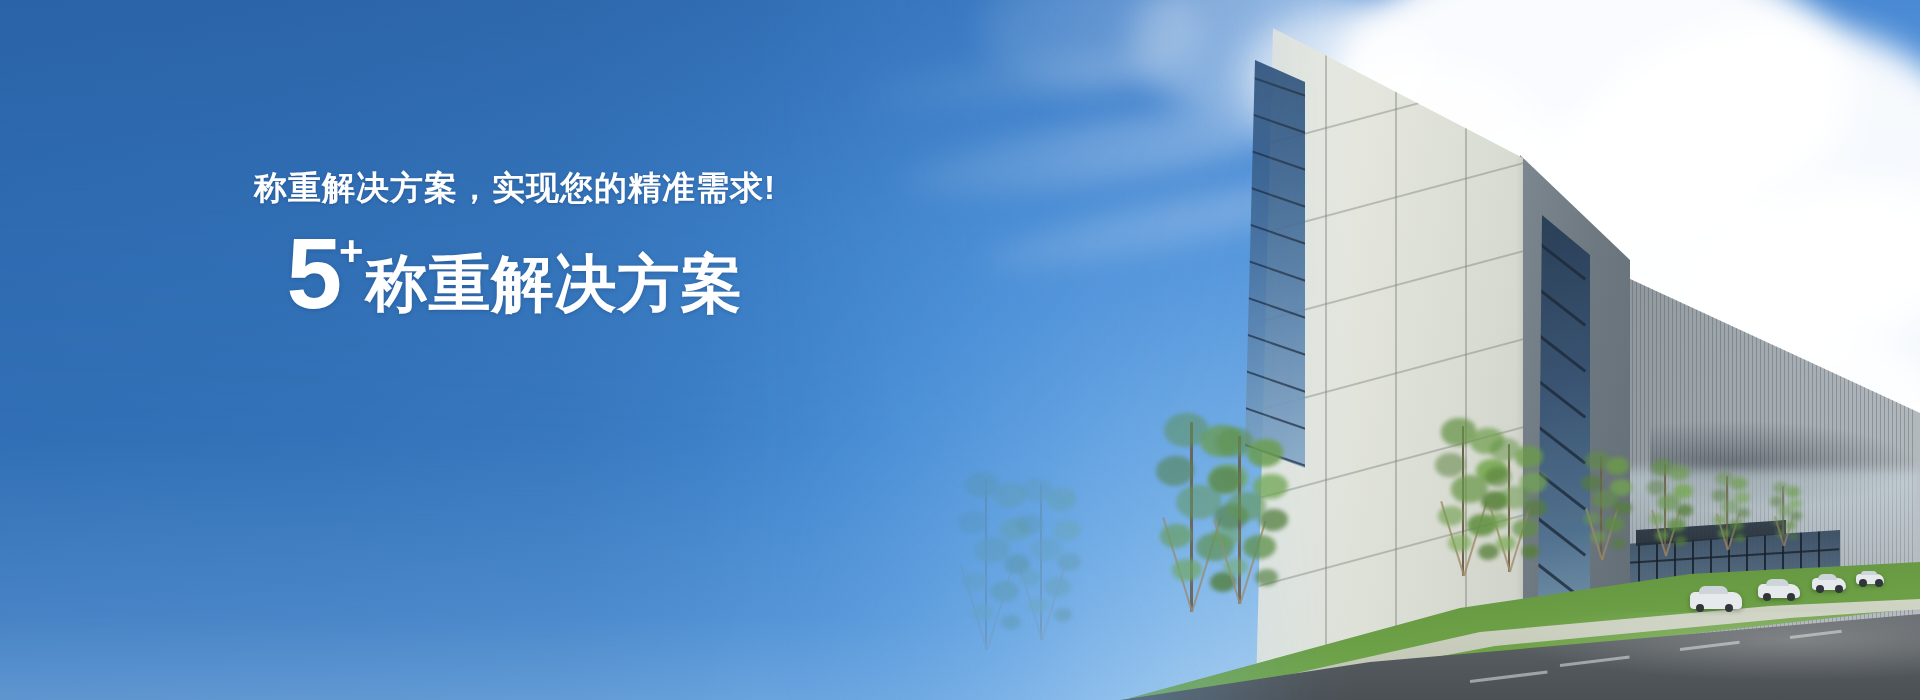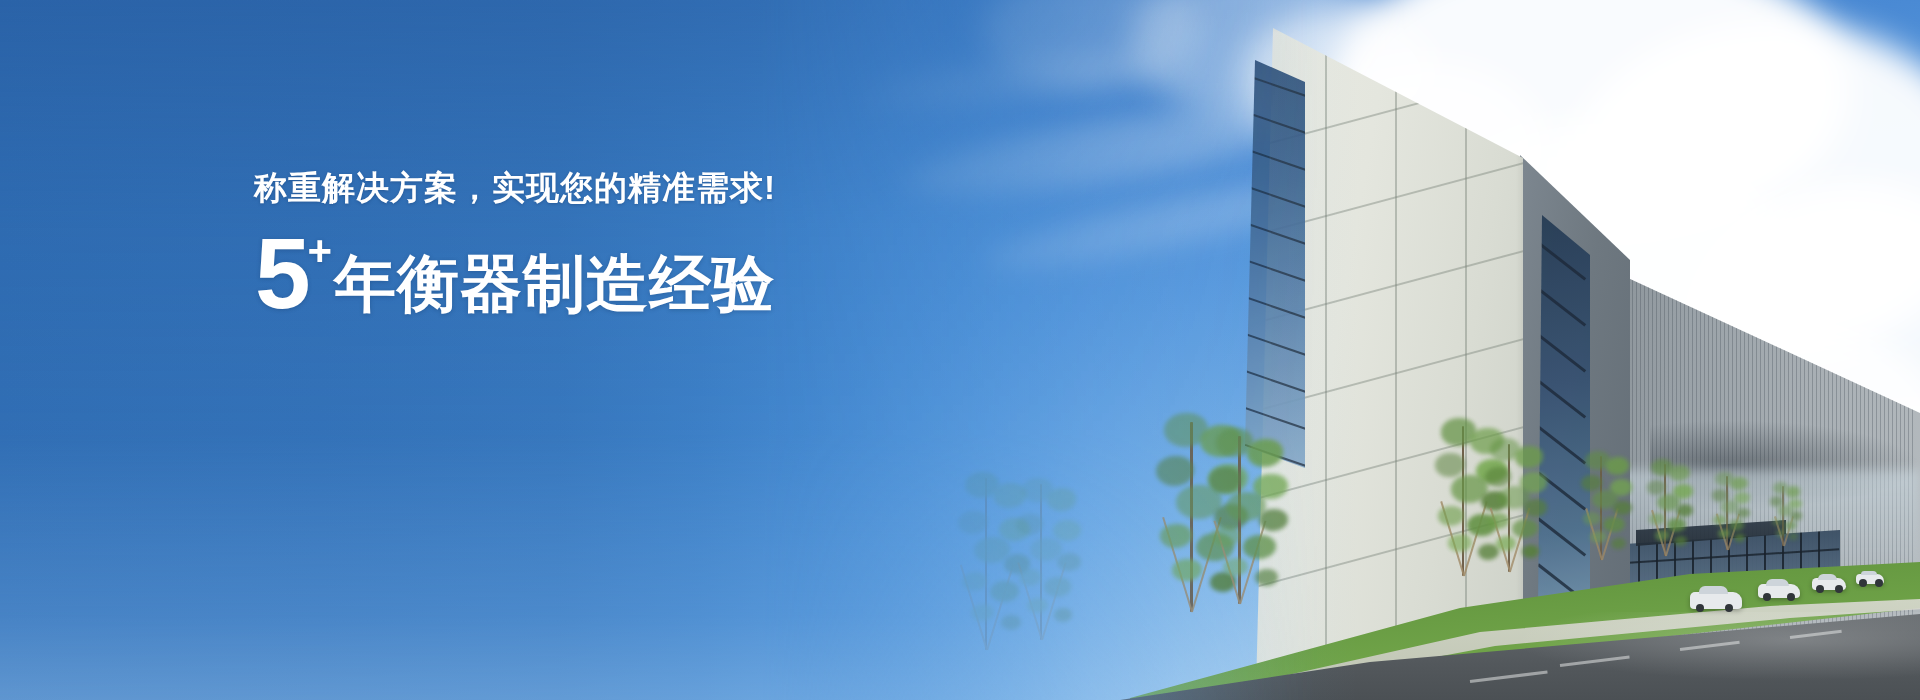--- a/index.html
+++ b/index.html
@@ -592,18 +592,18 @@
   </div>
 
   <div class="tint"></div>
   <div class="tint2"></div>
 
   <div class="copy">
 
     <div class="headline-1">称重解决方案，实现您的精准需求!</div>
 
     <div class="headline-2">
-      <span class="big-number">5</span><span class="plus-sup">+</span><span class="headline-2-tail">年衡器制造经验</span>
+      <span class="big-number">5</span><span class="plus-sup">+</span><span class="headline-2-tail">称重解决方案</span>
     </div>
 
 
   </div>
 </div>
 
 </body></html>

